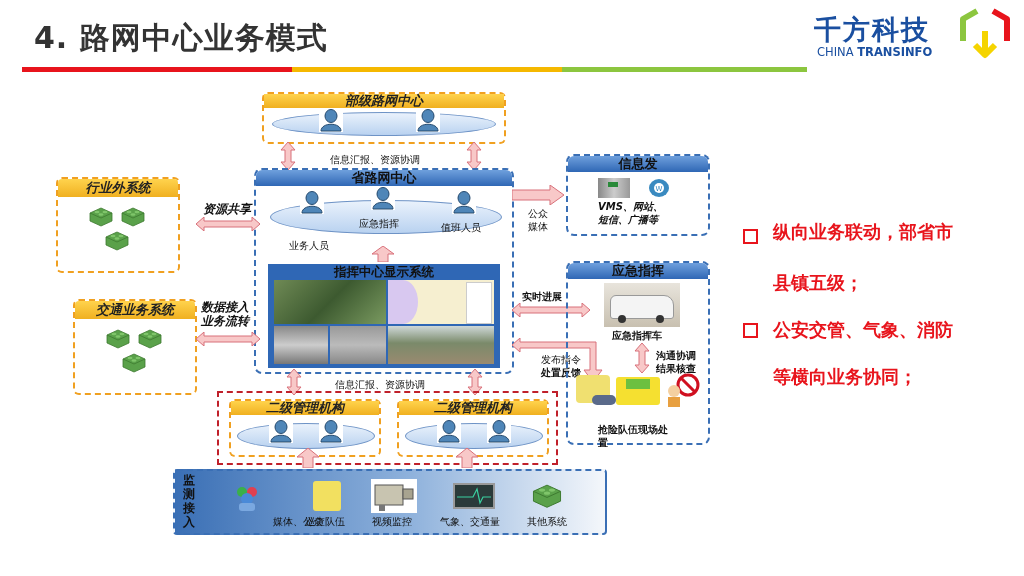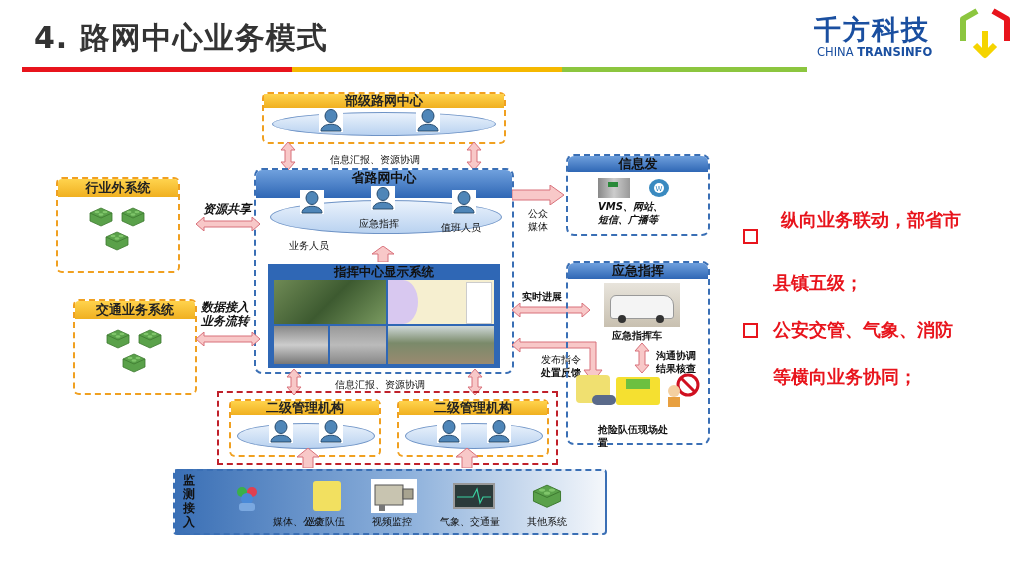--- a/index.html
+++ b/index.html
@@ -6,21 +6,21 @@
   body{width:1024px;height:576px;position:relative;background:#fff;overflow:hidden;font-family:"DejaVu Sans",sans-serif;}
   .abs{position:absolute;}
   .title{left:34px;top:18px;font-size:30px;font-weight:bold;color:#333;letter-spacing:1px;}
   .bar{top:67px;height:5px;}
   .logo-cn{left:814px;top:12px;font-size:27px;font-weight:bold;color:#1a4fa0;letter-spacing:2px;}
   .logo-en{left:817px;top:45px;font-size:11.5px;color:#1a4fa0;}
   .logo-en b{font-weight:bold;}
   .dash-o{border:2px dashed #f0a020;border-radius:6px;}
   .dash-b{border:2px dashed #3a6fb5;border-radius:8px;}
   .dash-r{border:2px dashed #c0202a;}
-  .hdr-o{background:linear-gradient(#ffd34d,#f0b020);text-align:center;font-weight:bold;font-size:13px;color:#222;}
+  .hdr-o{background:linear-gradient(#ffd34d,#f0b020);text-align:center;font-weight:bold;font-size:13px;color:#222;font-style:italic;}
   .hdr-b{background:linear-gradient(#6fa0dd,#2f67b5);text-align:center;font-weight:bold;font-size:13px;color:#111;}
   .ellipse{border-radius:50%;background:linear-gradient(#eaf2fc,#b9d2f0);border:1px solid #6e93c6;}
   .person{width:24px;height:24px;}
   .lbl{font-size:10.5px;color:#111;font-weight:bold;white-space:nowrap;font-style:italic;}
   .lbl-sm{font-size:10px;color:#111;white-space:nowrap;}
   .block{width:26px;height:22px;}
   .bullet-text{font-size:18px;font-weight:bold;color:#e8141c;white-space:nowrap;}
   .bullet-box{width:11px;height:11px;border:2.5px solid #e8141c;}
 </style>
 </head>
@@ -68,21 +68,21 @@
 
 <svg class="abs" style="left:280px;top:142px" width="16" height="28">
     <path d="M8 0 L15 8 L11 8 L11 20 L15 20 L8 28 L1 20 L5 20 L5 8 L1 8 Z" fill="#f8c8c8" stroke="#d8707a" stroke-width="1"></path>
   </svg>
 <svg class="abs" style="left:466px;top:142px" width="16" height="28">
     <path d="M8 0 L15 8 L11 8 L11 20 L15 20 L8 28 L1 20 L5 20 L5 8 L1 8 Z" fill="#f8c8c8" stroke="#d8707a" stroke-width="1"></path>
   </svg>
 <div class="abs lbl-sm" style="left:330px;top:153px;">信息汇报、资源协调</div>
 
 <div class="abs dash-b" style="left:254px;top:168px;width:256px;height:202px;">
-  <div class="hdr-b" style="height:28px;line-height:16px;border-radius:6px 6px 0 0;">省路网中心</div>
+  <div class="hdr-b" style="height:16px;line-height:16px;border-radius:6px 6px 0 0;">省路网中心</div>
   <div class="abs ellipse" style="left:14px;top:30px;width:230px;height:32px;"></div>
   <svg class="abs person" style="left:44px;top:20px">
       <use href="#person"></use>
     </svg>
   <svg class="abs person" style="left:115px;top:16px">
       <use href="#person"></use>
     </svg>
   <svg class="abs person" style="left:196px;top:20px">
       <use href="#person"></use>
     </svg>
@@ -261,17 +261,17 @@
       <path d="M4 14 L20 14 L24 6 L27 20 L30 14 L38 14" stroke="#3ad0a0" fill="none" stroke-width="1.2"></path>
     </svg>
   <div class="abs lbl-sm" style="left:265px;top:44px;">气象、交通量</div>
   <svg class="abs" style="left:356px;top:8px" width="32" height="32">
       <use href="#lego"></use>
     </svg>
   <div class="abs lbl-sm" style="left:352px;top:44px;">其他系统</div>
 </div>
 
 <div class="abs bullet-box" style="left:743px;top:229px;"></div>
-<div class="abs bullet-text" style="left:773px;top:208px;margin-left:8px;">纵向业务联动，部省市</div>
+<div class="abs bullet-text" style="left:773px;top:220px;">纵向业务联动，部省市</div>
 <div class="abs bullet-text" style="left:773px;top:271px;">县镇五级；</div>
 <div class="abs bullet-box" style="left:743px;top:323px;"></div>
 <div class="abs bullet-text" style="left:773px;top:318px;">公安交管、气象、消防</div>
 <div class="abs bullet-text" style="left:773px;top:365px;">等横向业务协同；</div>
 
 </body></html>

